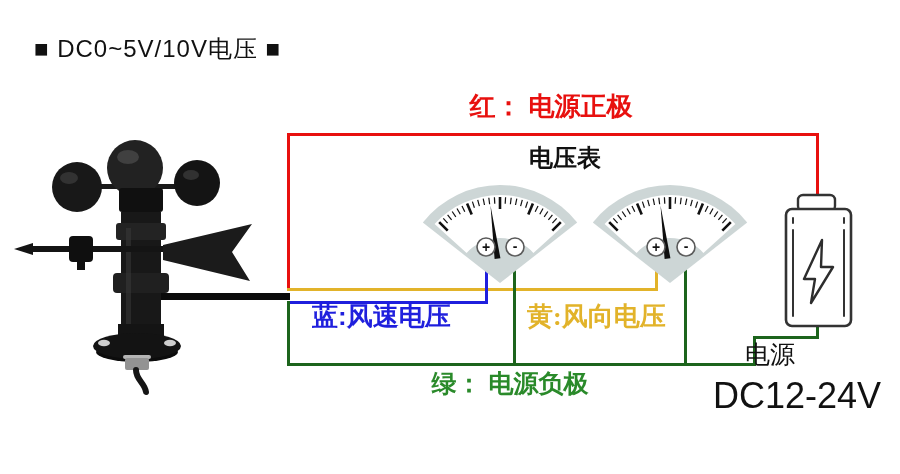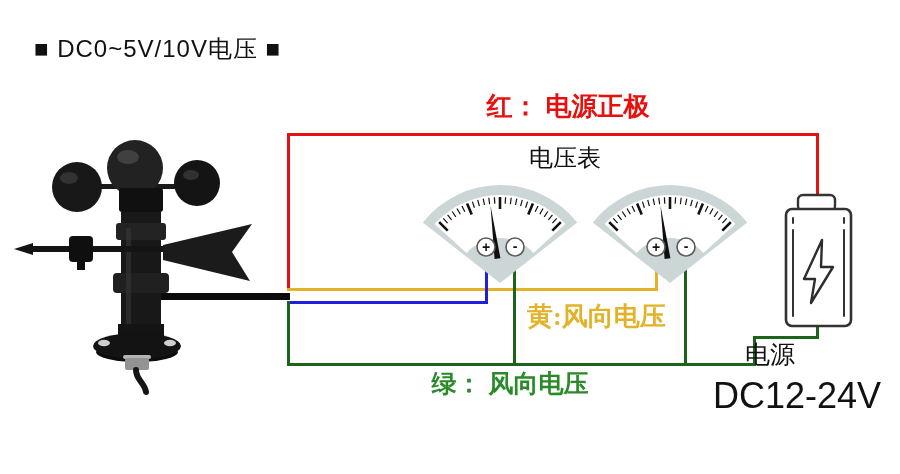--- a/index.html
+++ b/index.html
@@ -4,22 +4,22 @@
 <style>
   html,body{margin:0;padding:0;background:#fff;}
   #canvas{
     position:relative;width:900px;height:474px;background:#ffffff;overflow:hidden;
     font-family:"Liberation Sans","DejaVu Sans",sans-serif;
   }
   .abs{position:absolute;}
   .wire{position:absolute;}
   .lbl{position:absolute;white-space:nowrap;line-height:1.15;}
   #title{left:34px;top:27px;font-size:24px;font-weight:400;color:var(--c-text-black);letter-spacing:1px;margin-top:8px;}
-  #lbl-red{left:433px;top:92px;width:270px;text-align:center;font-size:26px;font-weight:700;color:var(--c-red);}
-  #lbl-voltmeter{left:500px;top:144px;width:130px;text-align:center;font-size:24px;font-weight:400;color:var(--c-text-black);}
+  #lbl-red{left:416px;top:92px;width:270px;text-align:center;font-size:26px;font-weight:700;color:var(--c-red);}
+  #lbl-voltmeter{left:500px;top:144px;width:130px;text-align:center;font-size:24px;font-weight:700;color:var(--c-text-black);}
   #lbl-blue{left:312px;top:302px;font-size:26px;font-weight:700;color:var(--c-blue);}
   #lbl-yellow{left:527px;top:302px;font-size:26px;font-weight:700;color:var(--c-yellow);font-family:Liberation Serif, serif;}
   #lbl-green{left:400px;top:369px;width:220px;text-align:center;font-size:25px;font-weight:700;color:var(--c-green-text);}
   #lbl-power{left:745px;top:340px;width:100px;font-size:25px;font-weight:500;color:var(--c-text-black);}
   #lbl-dc{left:713px;top:375px;width:168px;text-align:center;font-size:36px;font-weight:500;color:var(--c-text-black);}
   
   #w-red-h    {left:287px;top:133px;width:532px;height:3px;background:var(--c-red);}
   #w-red-v-l  {left:287px;top:133px;width:3px;height:157px;background:var(--c-red);}
   #w-red-v-r  {left:816px;top:133px;width:3px;height:65px;background:var(--c-red);}
   #w-yellow-h {left:287px;top:288px;width:371px;height:3px;background:var(--c-yellow);}
@@ -176,18 +176,19 @@
     <rect x="11" y="19" width="65" height="117" rx="6" fill="#ffffff" stroke="var(--c-battery-outline)" stroke-width="2.6"></rect>
     <line x1="18" y1="28" x2="18" y2="33" stroke="#333" stroke-width="2" stroke-linecap="round"></line>
     <line x1="18" y1="40" x2="18" y2="126" stroke="#333" stroke-width="2" stroke-linecap="round"></line>
     <line x1="69" y1="28" x2="69" y2="33" stroke="#333" stroke-width="2" stroke-linecap="round"></line>
     <line x1="69" y1="40" x2="69" y2="126" stroke="#333" stroke-width="2" stroke-linecap="round"></line>
     <path d="M47,50 L29,89 L40,89 L36,113 L58,77 L46,77 Z" fill="none" stroke="#2d2d2d" stroke-width="2.4" stroke-linejoin="round"></path>
   </svg>
 
   <div class="lbl" id="lbl-red">红： 电源正极</div>
   <div class="lbl" id="lbl-voltmeter">电压表</div>
+  <div class="lbl" id="lbl-blue">蓝:风速电压</div>
   <div class="lbl" id="lbl-yellow">黄:风向电压</div>
-  <div class="lbl" id="lbl-green">绿： 风向电压</div>
+  <div class="lbl" id="lbl-green">绿： 电源负极</div>
   <div class="lbl" id="lbl-power">电源</div>
   <div class="lbl" id="lbl-dc">DC12-24V</div>
 
 </div>
 
 </body></html>

